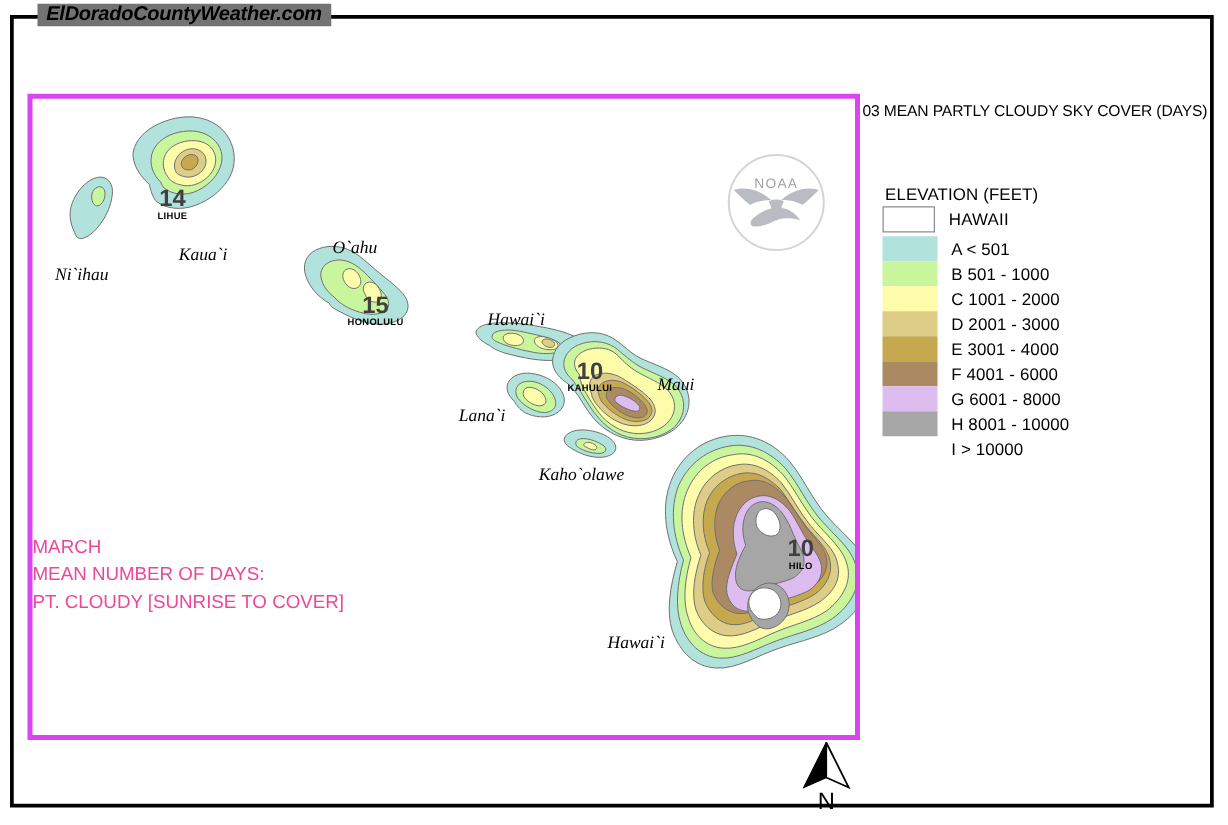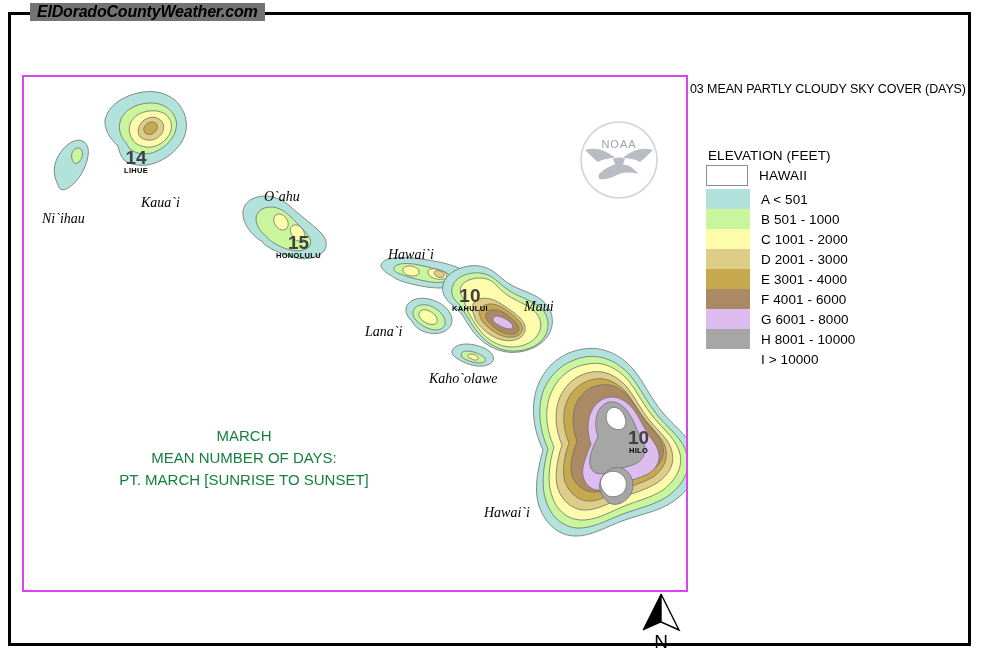--- a/index.html
+++ b/index.html
@@ -41,21 +41,21 @@
     z-index: 6;
   }
 
   
   #map-panel {
     position: absolute;
     left: 22px;
     top: 75px;
     width: 666px;
     height: 517px;
-    border: 2px solid #d946ef;
+    border: 4px solid #d946ef;
     box-sizing: border-box;
     background: #ffffff;
     overflow: hidden;
   }
   #map-canvas {
     position: absolute;
     inset: 0;
   }
   #map-canvas svg {
     display: block;
@@ -107,24 +107,23 @@
     letter-spacing: 0.3px;
     color: #000000;
   }
 
   
   #map-caption {
     position: absolute;
     left: 0;
     top: 348px;
     width: 440px;
-    text-align: center;
     font-family: "Liberation Sans", sans-serif;
     font-size: 15px;
-    color: #15803d;
+    color: #ec4899;
     line-height: 22px;
   }
 
   
   #sheet-header {
     position: absolute;
     left: 690px;
     top: 82px;
     width: 300px;
     font-family: "Liberation Sans", sans-serif;
@@ -319,21 +318,21 @@
     <span class="city">KAHULUI</span>
   </div>
   <div class="station" style="left:604px; top:352px;">
     <span class="val">10</span>
     <span class="city">HILO</span>
   </div>
 
   <div id="map-caption">
     <div>MARCH</div>
     <div>MEAN NUMBER OF DAYS:</div>
-    <div>PT. MARCH [SUNRISE TO SUNSET]</div>
+    <div>PT. CLOUDY [SUNRISE TO COVER]</div>
   </div>
 
 </div>
 
 <div id="sheet-header">03 MEAN PARTLY CLOUDY SKY COVER (DAYS)</div>
 
 <div id="legend">
 
   <div id="legend-subtitle">ELEVATION (FEET)</div>
 

